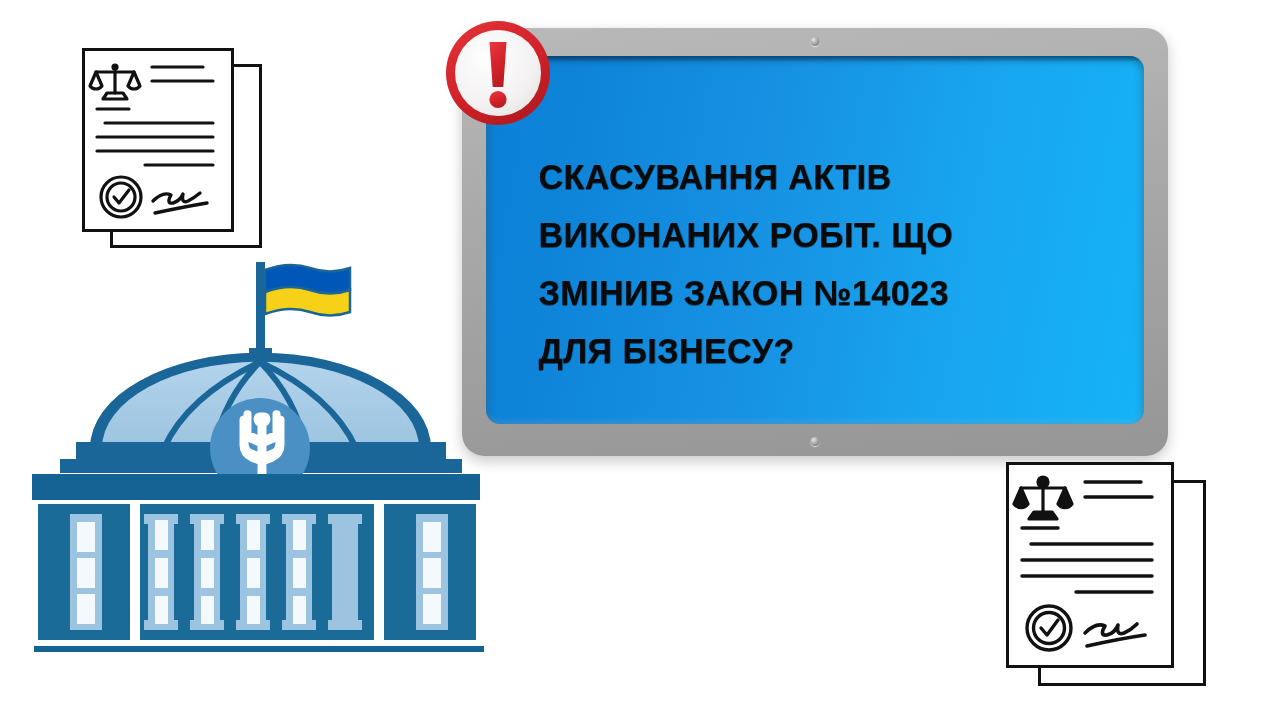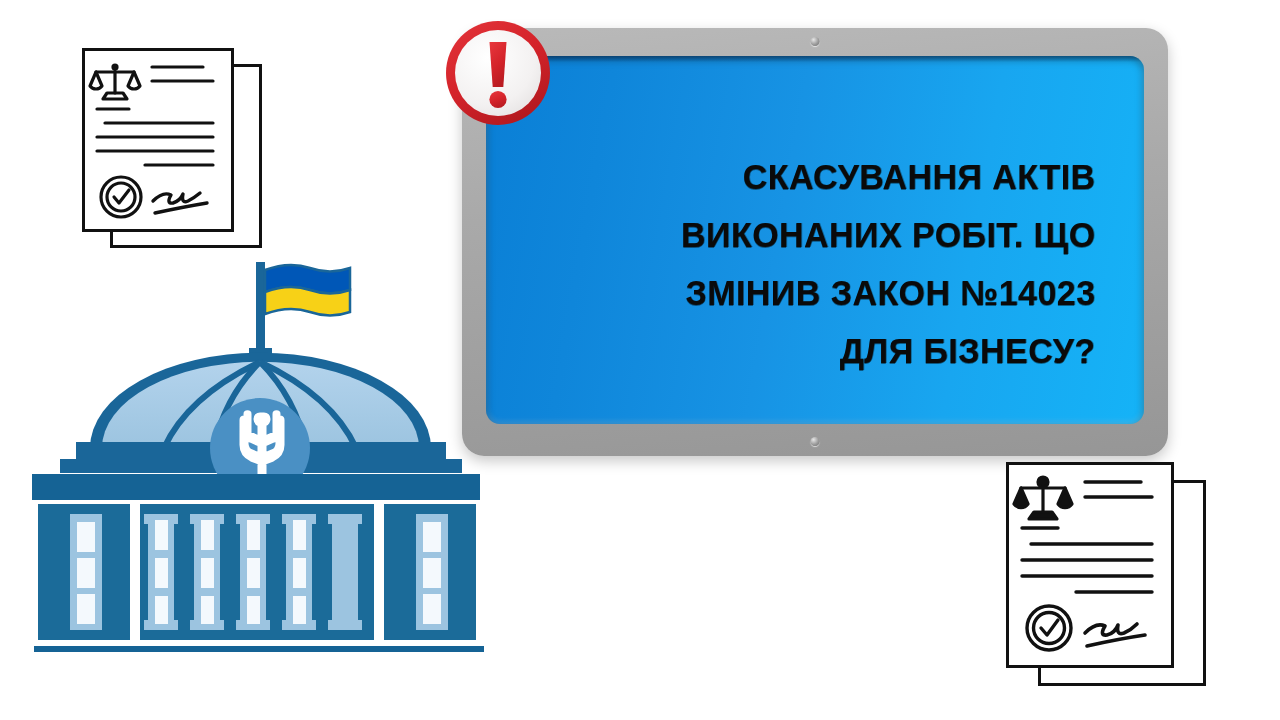--- a/index.html
+++ b/index.html
@@ -70,22 +70,22 @@
     width:9px; height:9px;
     border-radius:50%;
     background:radial-gradient(circle at 34% 30%, #e6e6e6 0%, #9b9b9b 55%, #6f6f6f 100%);
     box-shadow:0 1px 1px rgba(255,255,255,0.65);
   }
   #screw-top    { top:9px; }
   #screw-bottom { bottom:10px; }
 
   #board-text {
     position:absolute;
-    left:16px; right:0; top:92px;
-    text-align:right;
+    left:4px; right:0; top:92px;
+    text-align:left;
     padding:0 40px;
   }
   #board-text .line {
     display:block;
     font-family:"Liberation Sans", sans-serif;
     font-weight:bold;
     font-size:35px;
     line-height:58px;
     letter-spacing:0.5px;
     color:#0a0a0a;

